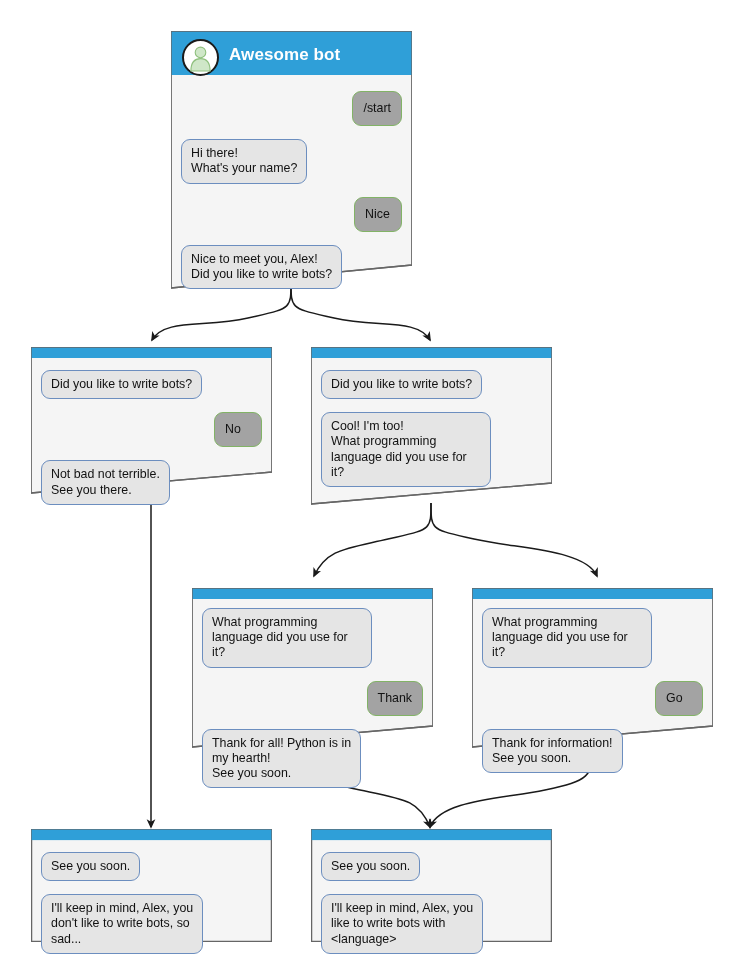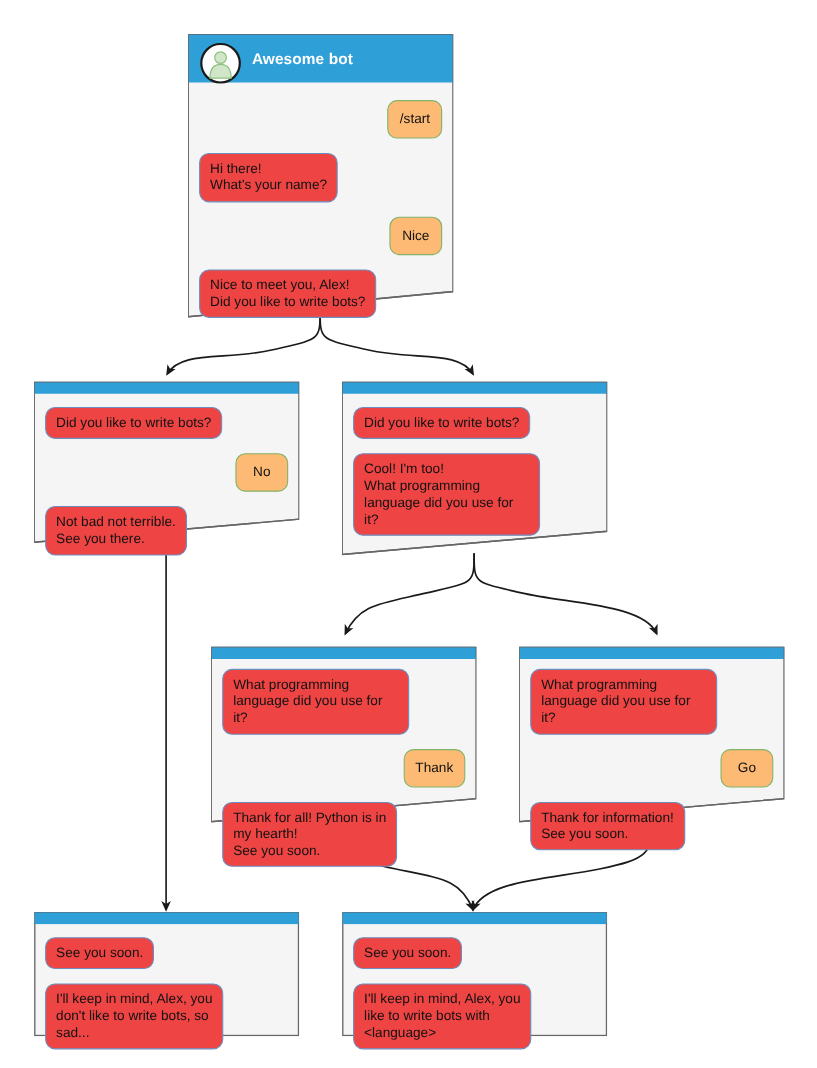--- a/index.html
+++ b/index.html
@@ -32,21 +32,21 @@
     position:absolute;
     left:0;right:0;
     box-sizing:border-box;
     padding:10px 10px 0 10px;
   }
 
   
   .hdr-title{
     position:absolute;
     left:58px;top:14px;
-    font-size:14px;
+    font-size:17px;
     font-weight:bold;
     color:#ffffff;
     letter-spacing:.1px;
     white-space:nowrap;
   }
   .avatar{
     position:absolute;
     left:11px;top:8px;
     width:37px;height:37px;
     border-radius:50%;
@@ -63,28 +63,28 @@
     box-sizing:border-box;
     font-size:12.4px;
     line-height:15.2px;
     color:#111111;
     border-radius:9px;
     padding:6px 9px 6px 9px;
     white-space:pre-line;
     max-width:170px;
   }
   .bot .bubble{
-    background:#ef4444;
+    background:#e5e5e5;
     border:1.1px solid #6c8ebf;
   }
   .user{text-align:right;}
   .user .bubble{
-    background:#fdba74;
+    background:#a3a3a3;
     border:1.1px solid #82b366;
-    text-align:center;
+    text-align:left;
     min-width:48px;
     padding:9px 10px 9px 10px;
   }
 </style>
 </head>
 <body>
 
 <div id="stage">
 
   <svg id="edges" viewBox="0 0 743 971" width="743" height="971">

